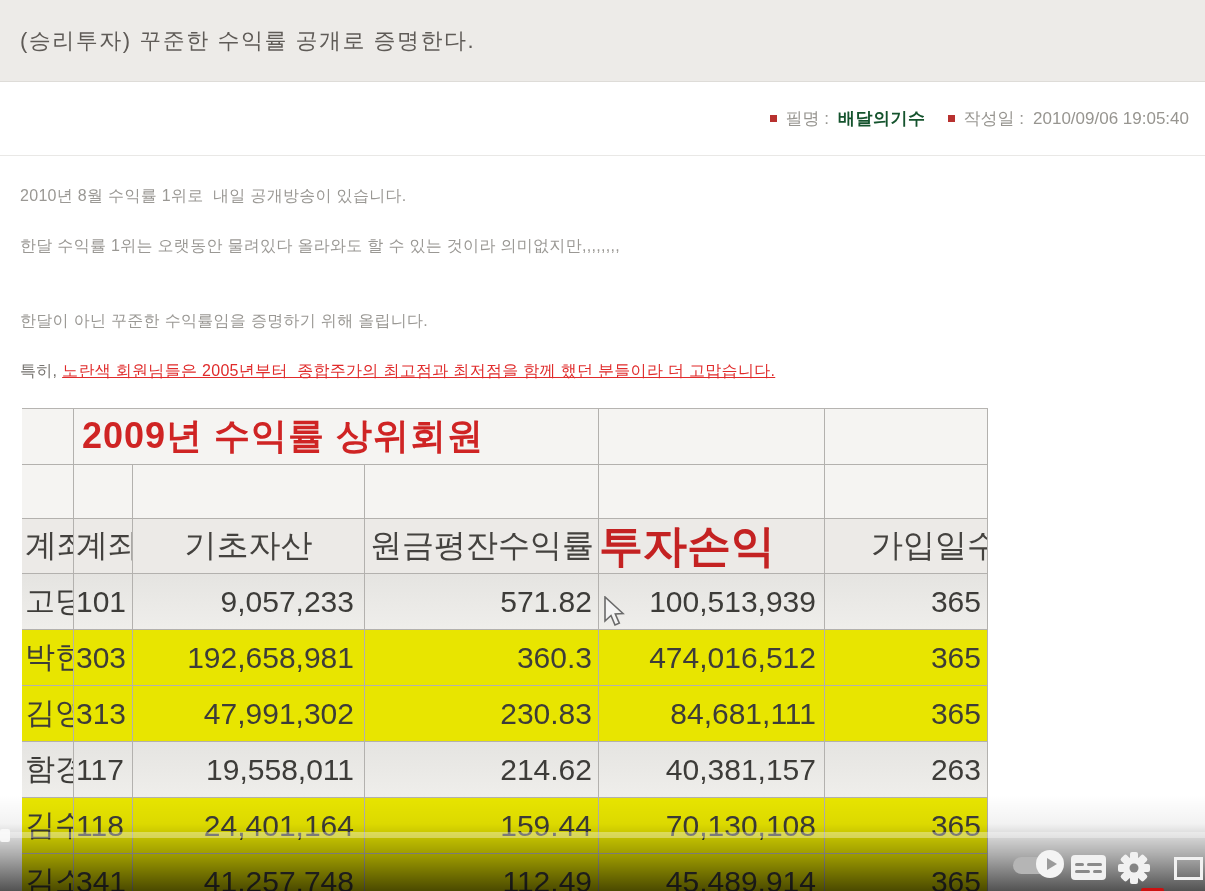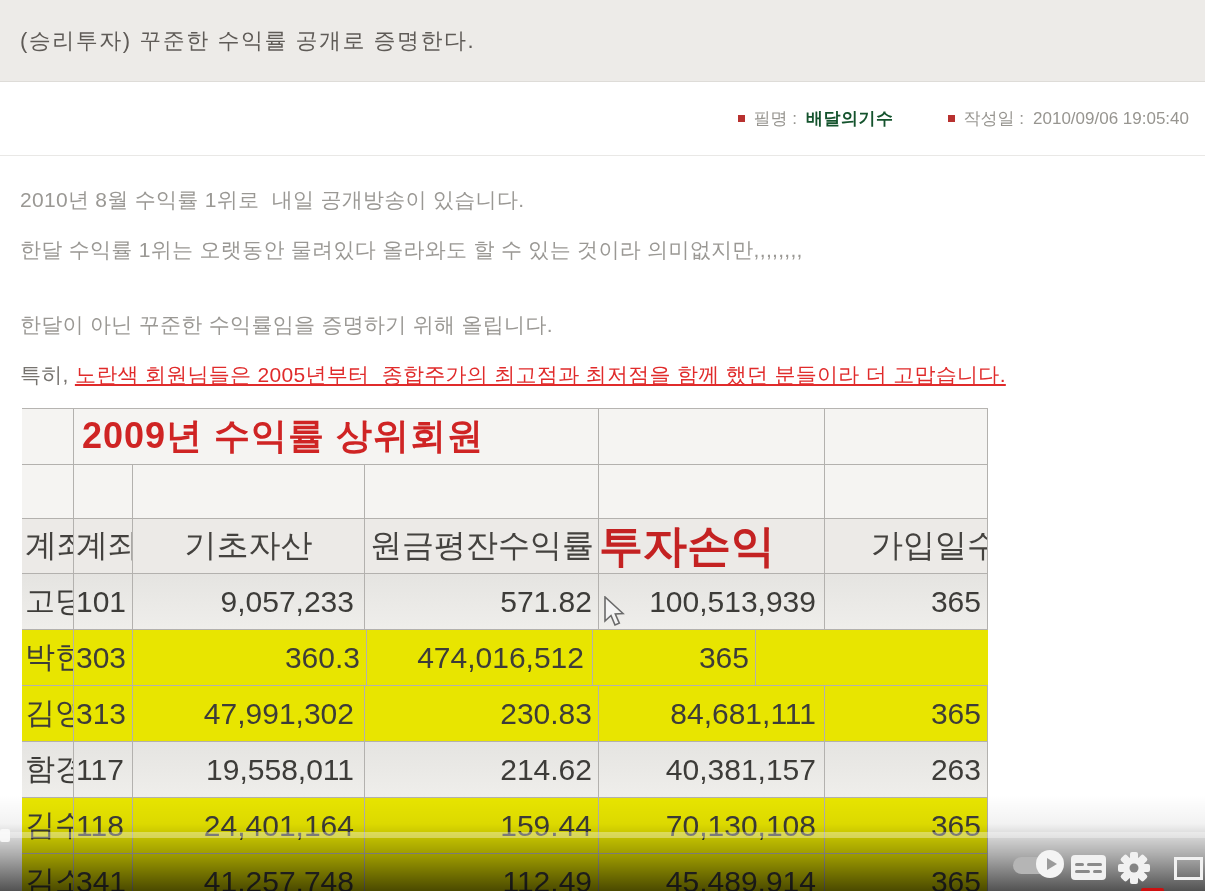--- a/index.html
+++ b/index.html
@@ -13,27 +13,27 @@
   .titlebar {
     position:absolute; left:0; top:0; width:1205px; height:82px;
     background:#edebe8; border-bottom:1px solid #dedcd8;
     display:flex; align-items:center; padding-left:20px;
   }
   .titlebar .title { font-size:22px; color:#5f5b57; letter-spacing:1.5px; }
   .byline {
     position:absolute; left:0; top:82px; width:1205px; height:74px;
     background:#ffffff; border-bottom:1px solid #e9e8e6;
     display:flex; align-items:center; justify-content:flex-end;
-    gap:54px; padding-right:16px; font-size:17px; color:#979590;
+    gap:22px; padding-right:16px; font-size:17px; color:#979590;
   }
   .byline .item { display:flex; align-items:center; gap:9px; }
   .bullet { width:7px; height:7px; background:#b8312f; display:inline-block; }
   .byline .pen-name { color:#14532d; font-weight:bold; letter-spacing:0.5px; }
   
-  .para { position:absolute; left:20px; font-size:21px; color:#9a9894; letter-spacing:0.3px; white-space:pre; }
+  .para { position:absolute; left:20px; font-size:16px; color:#9a9894; letter-spacing:0.3px; white-space:pre; }
   #p1 { top:186px; }
   #p2 { top:236px; }
   #p3 { top:311px; }
   #p4 { top:361px; color:#76736f; }
   #p4 .red { color:#e02b2b;text-decoration:underline; }
   
   .xtable {
     position:absolute; left:22px; top:408px; width:966px;
     border-top:1px solid #b6b4b1; color:#3d3c39;
   }
@@ -169,20 +169,21 @@
       <div class="c0">고딩</div>
       <div class="c1">101</div>
       <div class="c2 num">9,057,233</div>
       <div class="c3 num">571.82</div>
       <div class="c4 num">100,513,939</div>
       <div class="c5 num">365</div>
     </div>
     <div class="trow r-data hl">
       <div class="c0">박현</div>
       <div class="c1">303</div>
+      <div class="c2 num">192,658,981</div>
       <div class="c3 num">360.3</div>
       <div class="c4 num">474,016,512</div>
       <div class="c5 num">365</div>
     </div>
     <div class="trow r-data hl">
       <div class="c0">김영</div>
       <div class="c1">313</div>
       <div class="c2 num">47,991,302</div>
       <div class="c3 num">230.83</div>
       <div class="c4 num">84,681,111</div>

